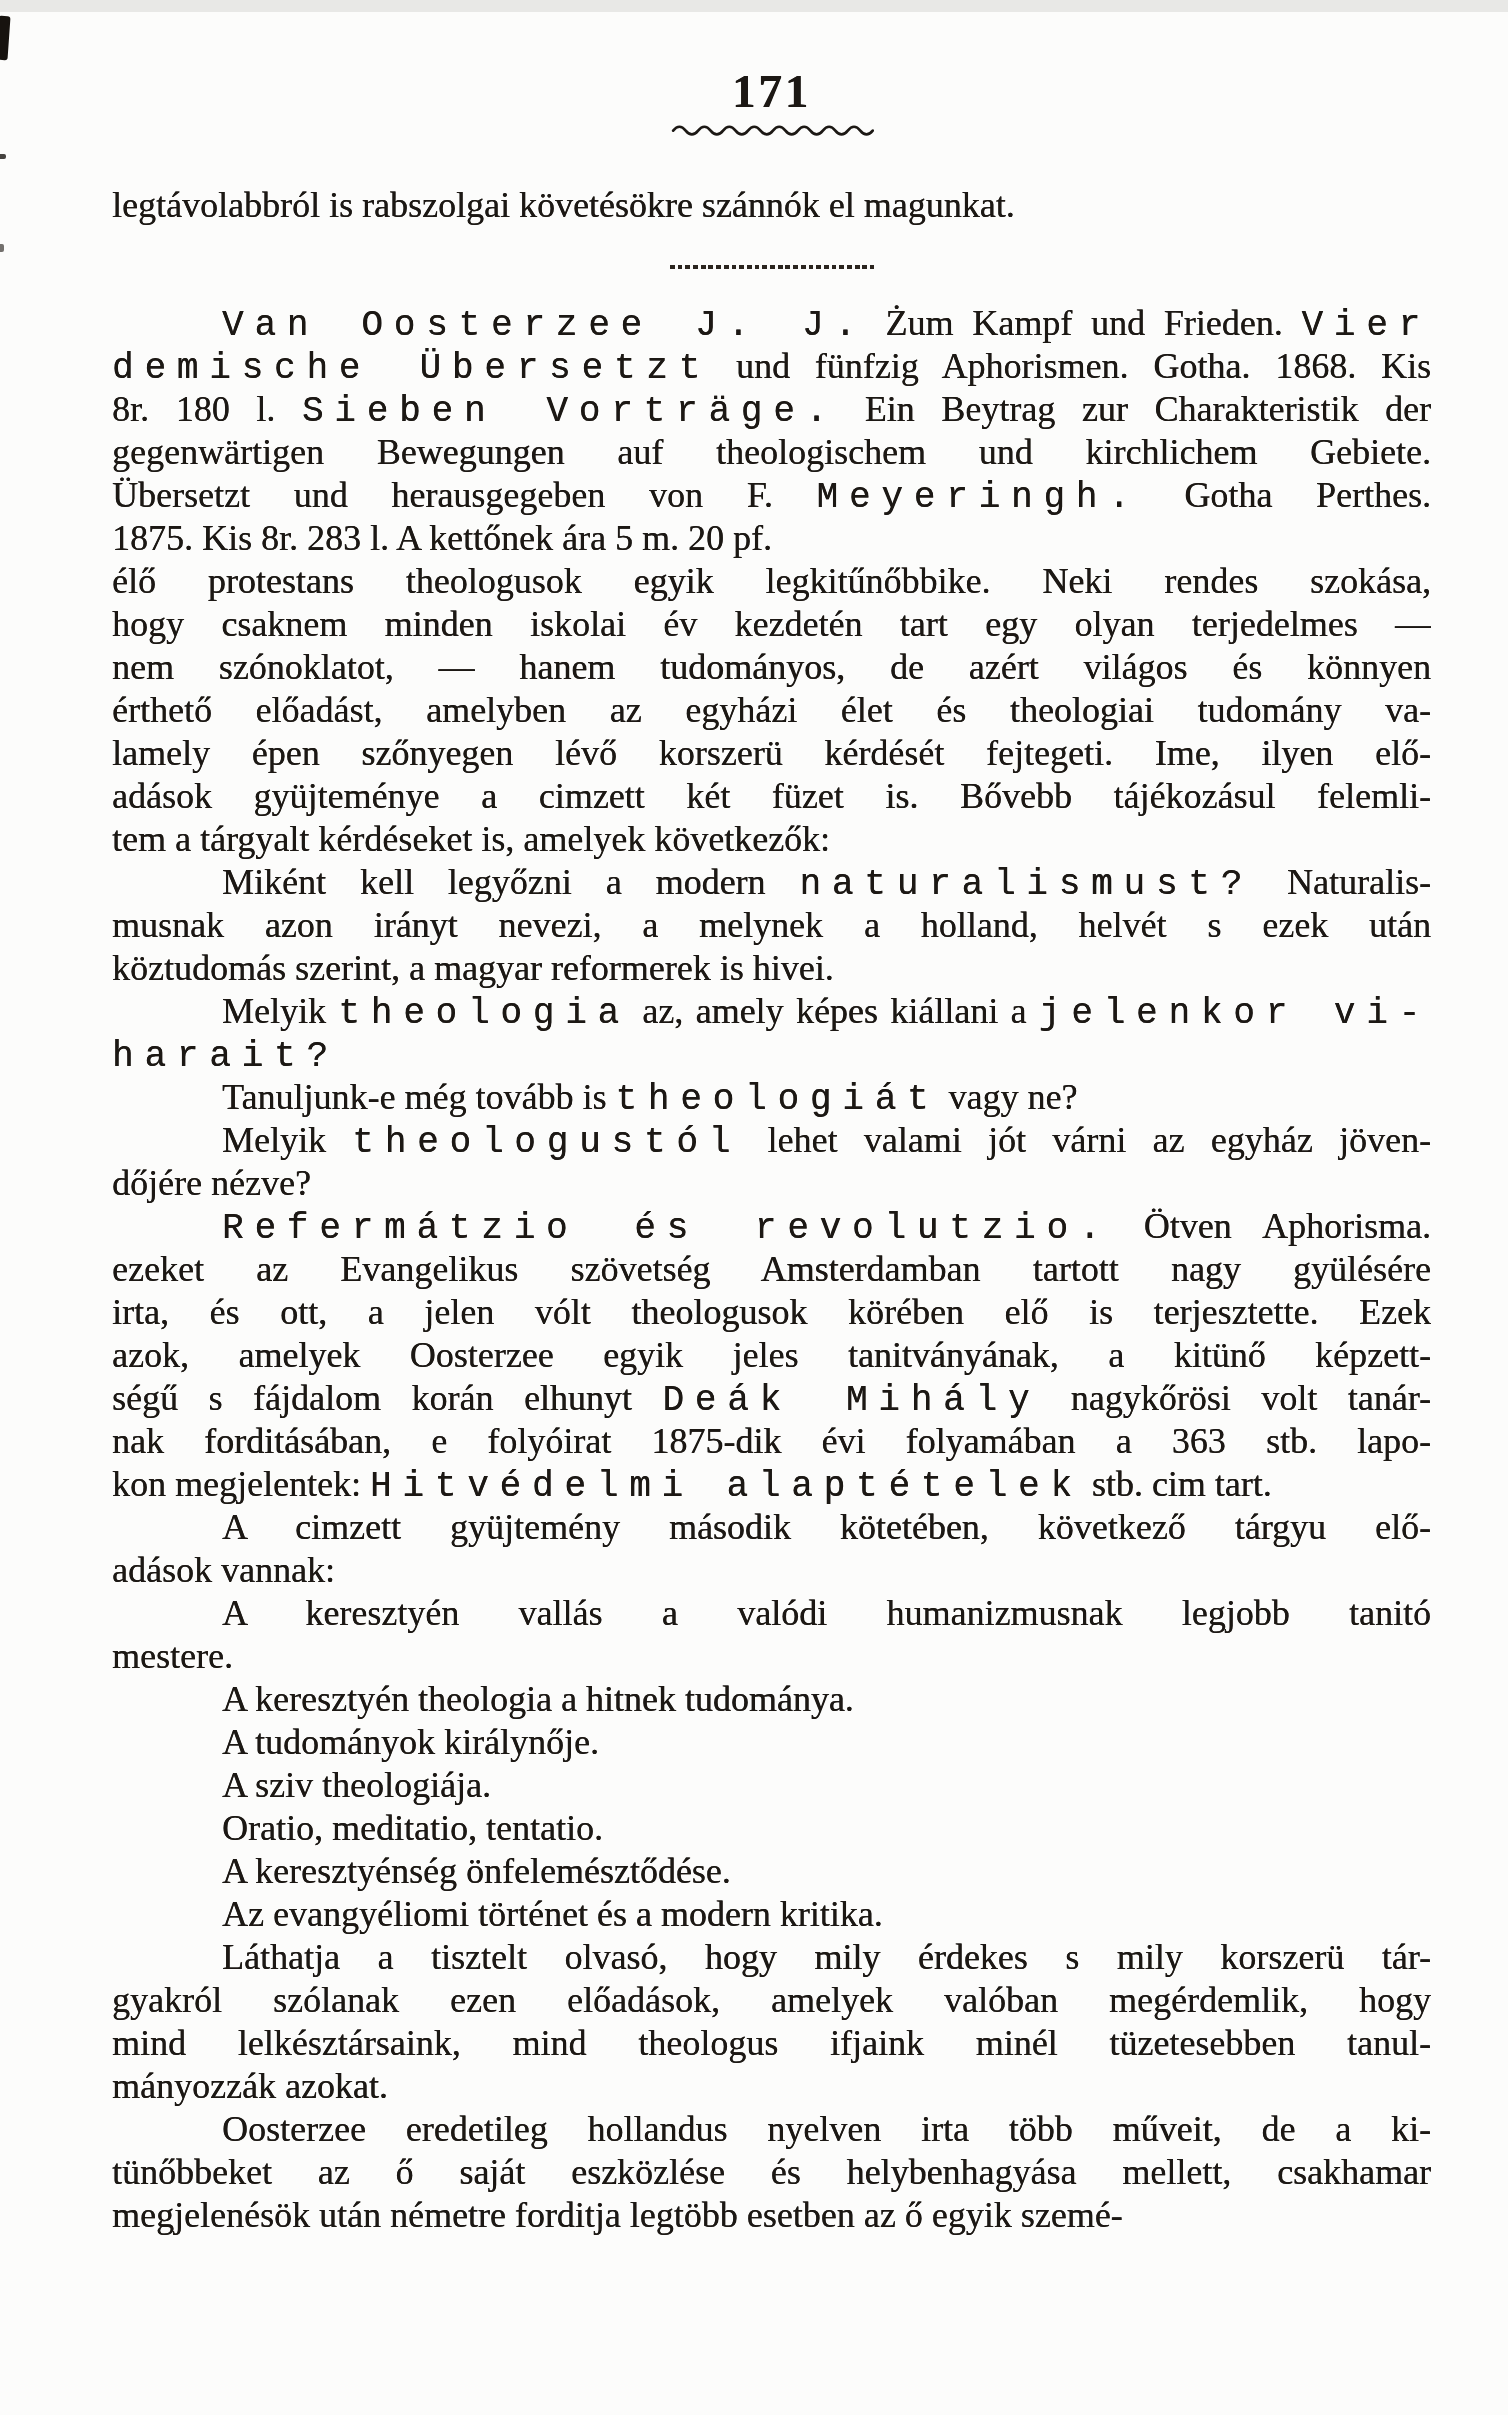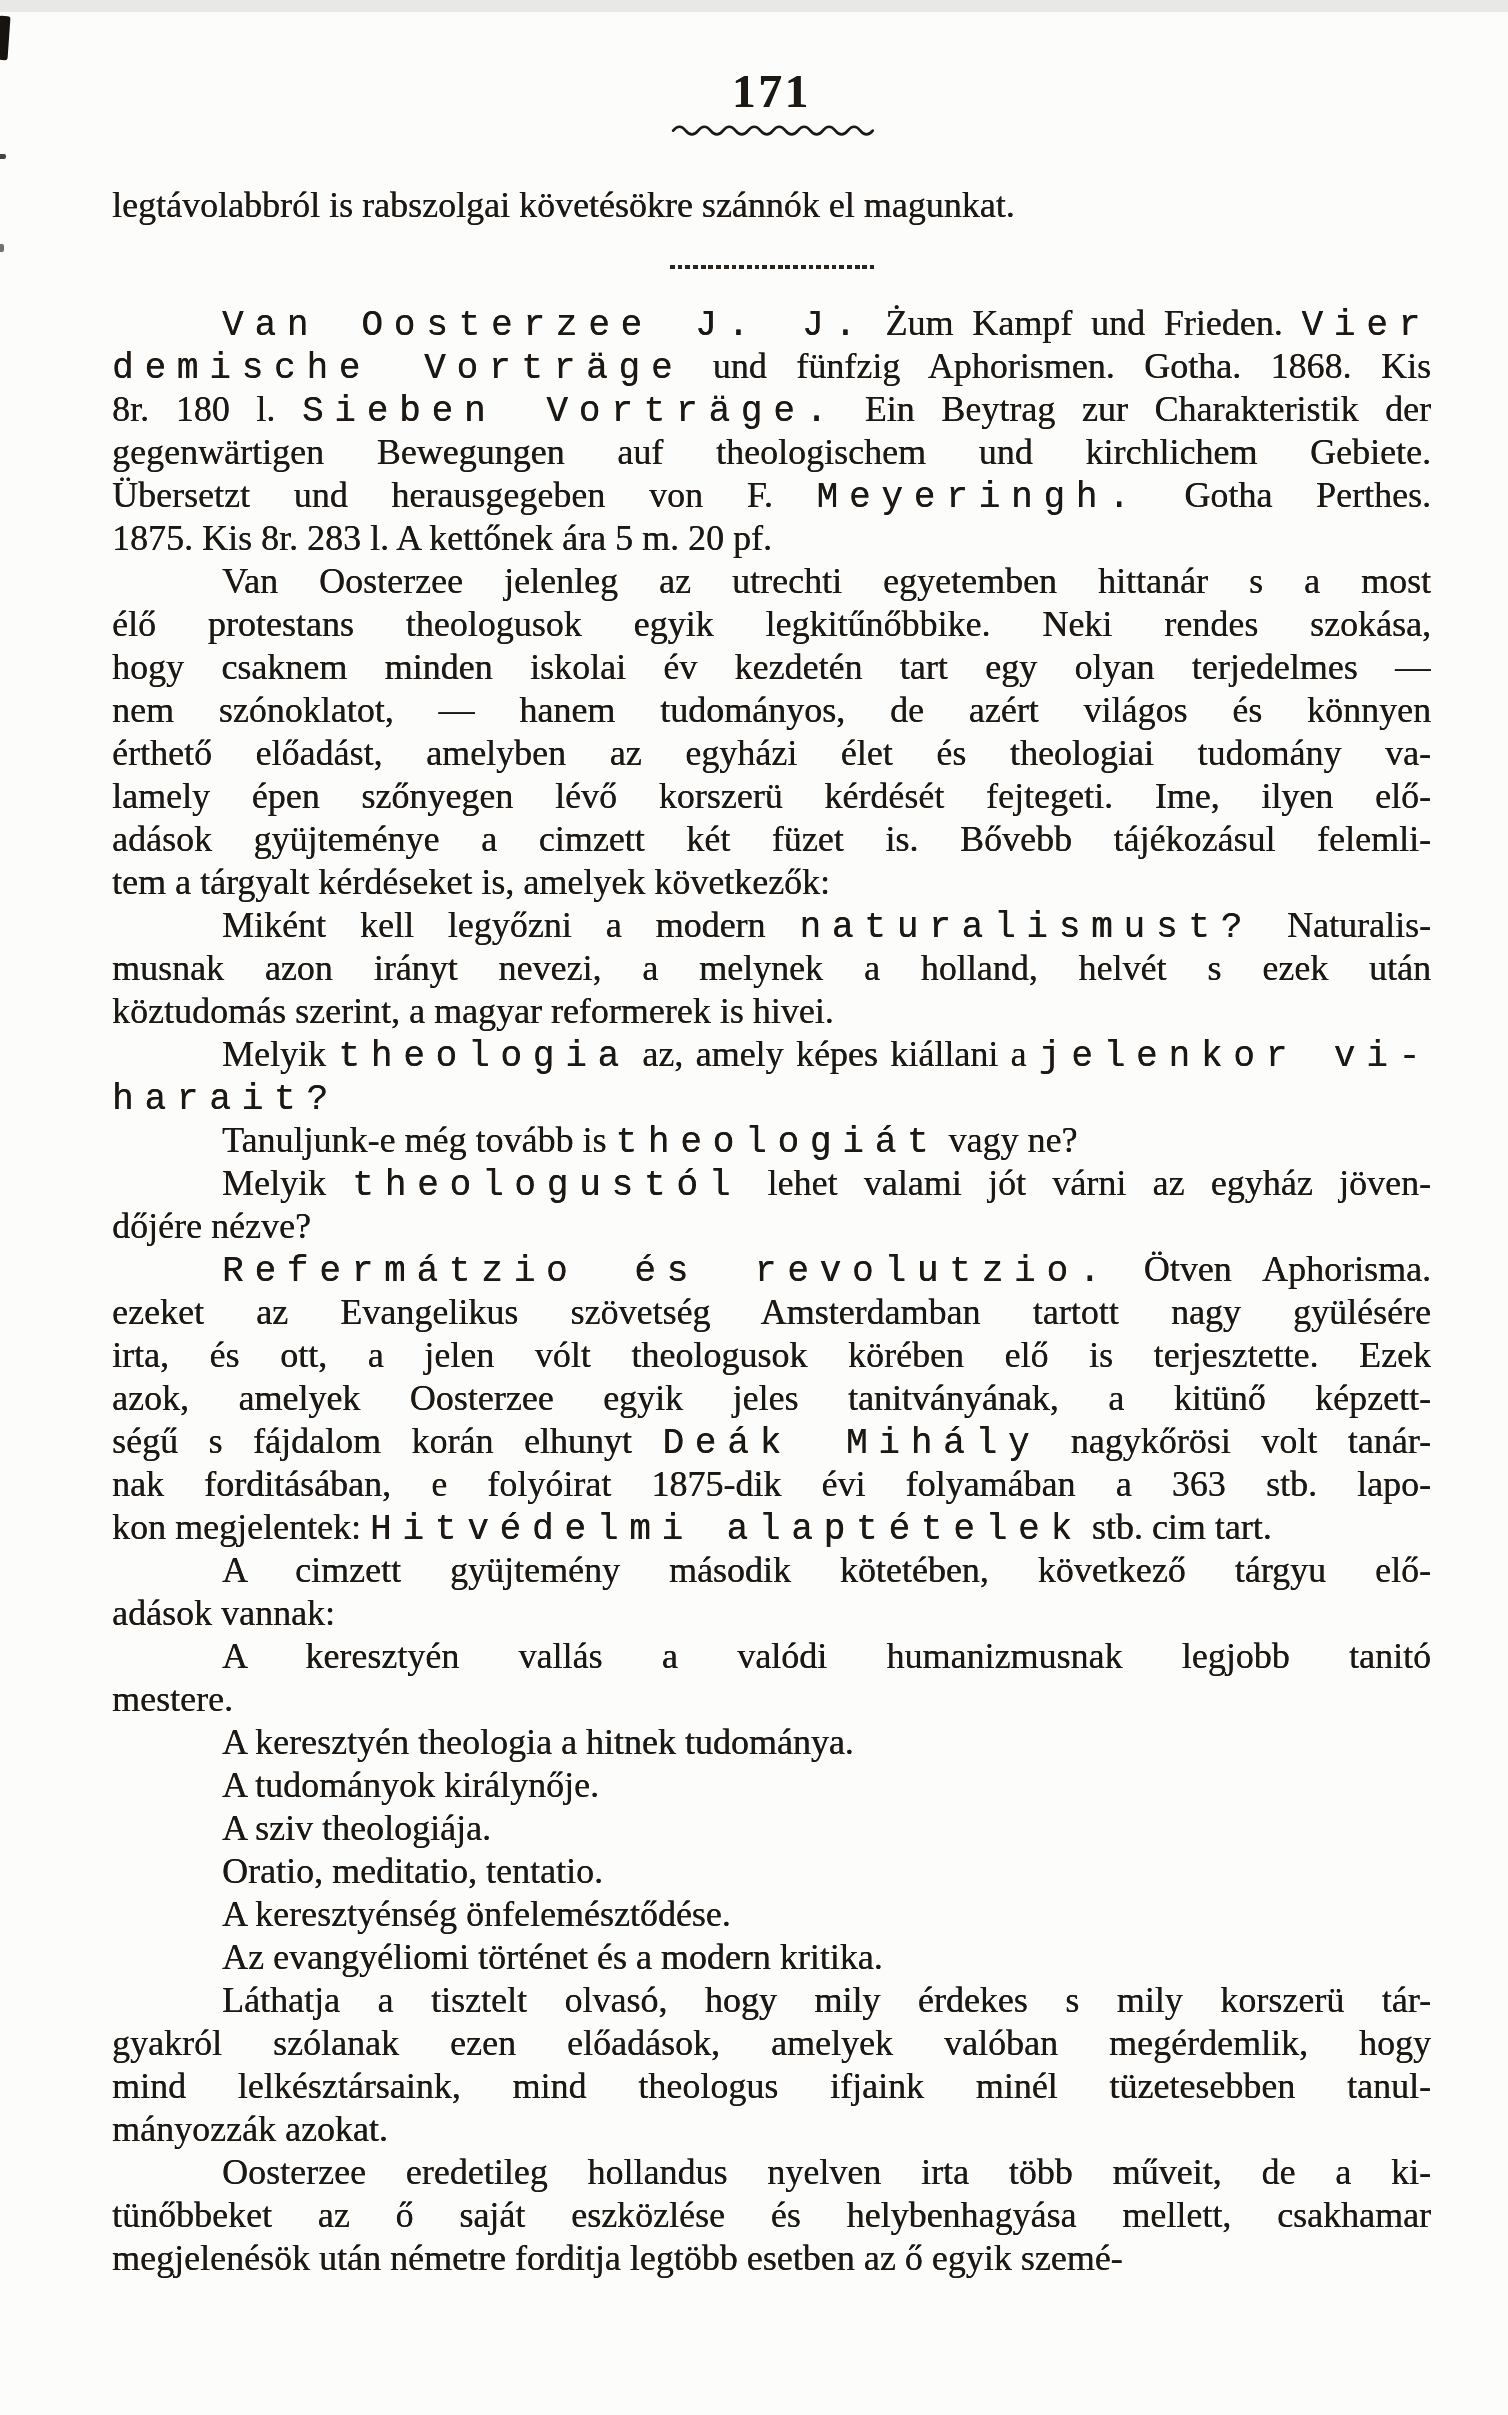--- a/index.html
+++ b/index.html
@@ -74,28 +74,27 @@
     </svg>
   </header>
 
   <main class="textbody" id="text-body">
       <div class="para">
         <div class="line lastline"><span>legtávolabbról is rabszolgai követésökre szánnók el magunkat.</span></div>
       </div>
       <div class="rule-divider"></div>
       <div class="para">
         <div class="line indent"><span class="sp">Van Oosterzee J. J.</span><span> Żum Kampf und Frieden. </span><span class="sp">Vier aka-</span></div>
-        <div class="line"><span class="sp">demische Vorträge</span><span> und fünfzig Aphorismen. Gotha. 1868. Kis</span></div>
+        <div class="line"><span class="sp">demische Übersetzt</span><span> und fünfzig Aphorismen. Gotha. 1868. Kis</span></div>
         <div class="line"><span>8r. 180 l. </span><span class="sp">Sieben Vorträge.</span><span> Ein Beytrag zur Charakteristik der</span></div>
         <div class="line"><span>gegenwärtigen Bewegungen auf theologischem und kirchlichem Gebiete.</span></div>
         <div class="line"><span>Übersetzt und herausgegeben von F. </span><span class="sp">Meyeringh.</span><span> Gotha Perthes.</span></div>
         <div class="line lastline"><span>1875. Kis 8r. 283 l. A kettőnek ára 5 m. 20 pf.</span></div>
       </div>
       <div class="para">
-        <div class="line indent"><span>Van Oosterzee jelenleg az utrechti egyetemben hittanár s a most</span></div>
         <div class="line"><span>élő protestans theologusok egyik legkitűnőbbike. Neki rendes szokása,</span></div>
         <div class="line"><span>hogy csaknem minden iskolai év kezdetén tart egy olyan terjedelmes —</span></div>
         <div class="line"><span>nem szónoklatot, — hanem tudományos, de azért világos és könnyen</span></div>
         <div class="line"><span>érthető előadást, amelyben az egyházi élet és theologiai tudomány va-</span></div>
         <div class="line"><span>lamely épen szőnyegen lévő korszerü kérdését fejtegeti. Ime, ilyen elő-</span></div>
         <div class="line"><span>adások gyüjteménye a cimzett két füzet is. Bővebb tájékozásul felemli-</span></div>
         <div class="line lastline"><span>tem a tárgyalt kérdéseket is, amelyek következők:</span></div>
       </div>
       <div class="para">
         <div class="line indent"><span>Miként kell legyőzni a modern </span><span class="sp">naturalismust?</span><span> Naturalis-</span></div>

